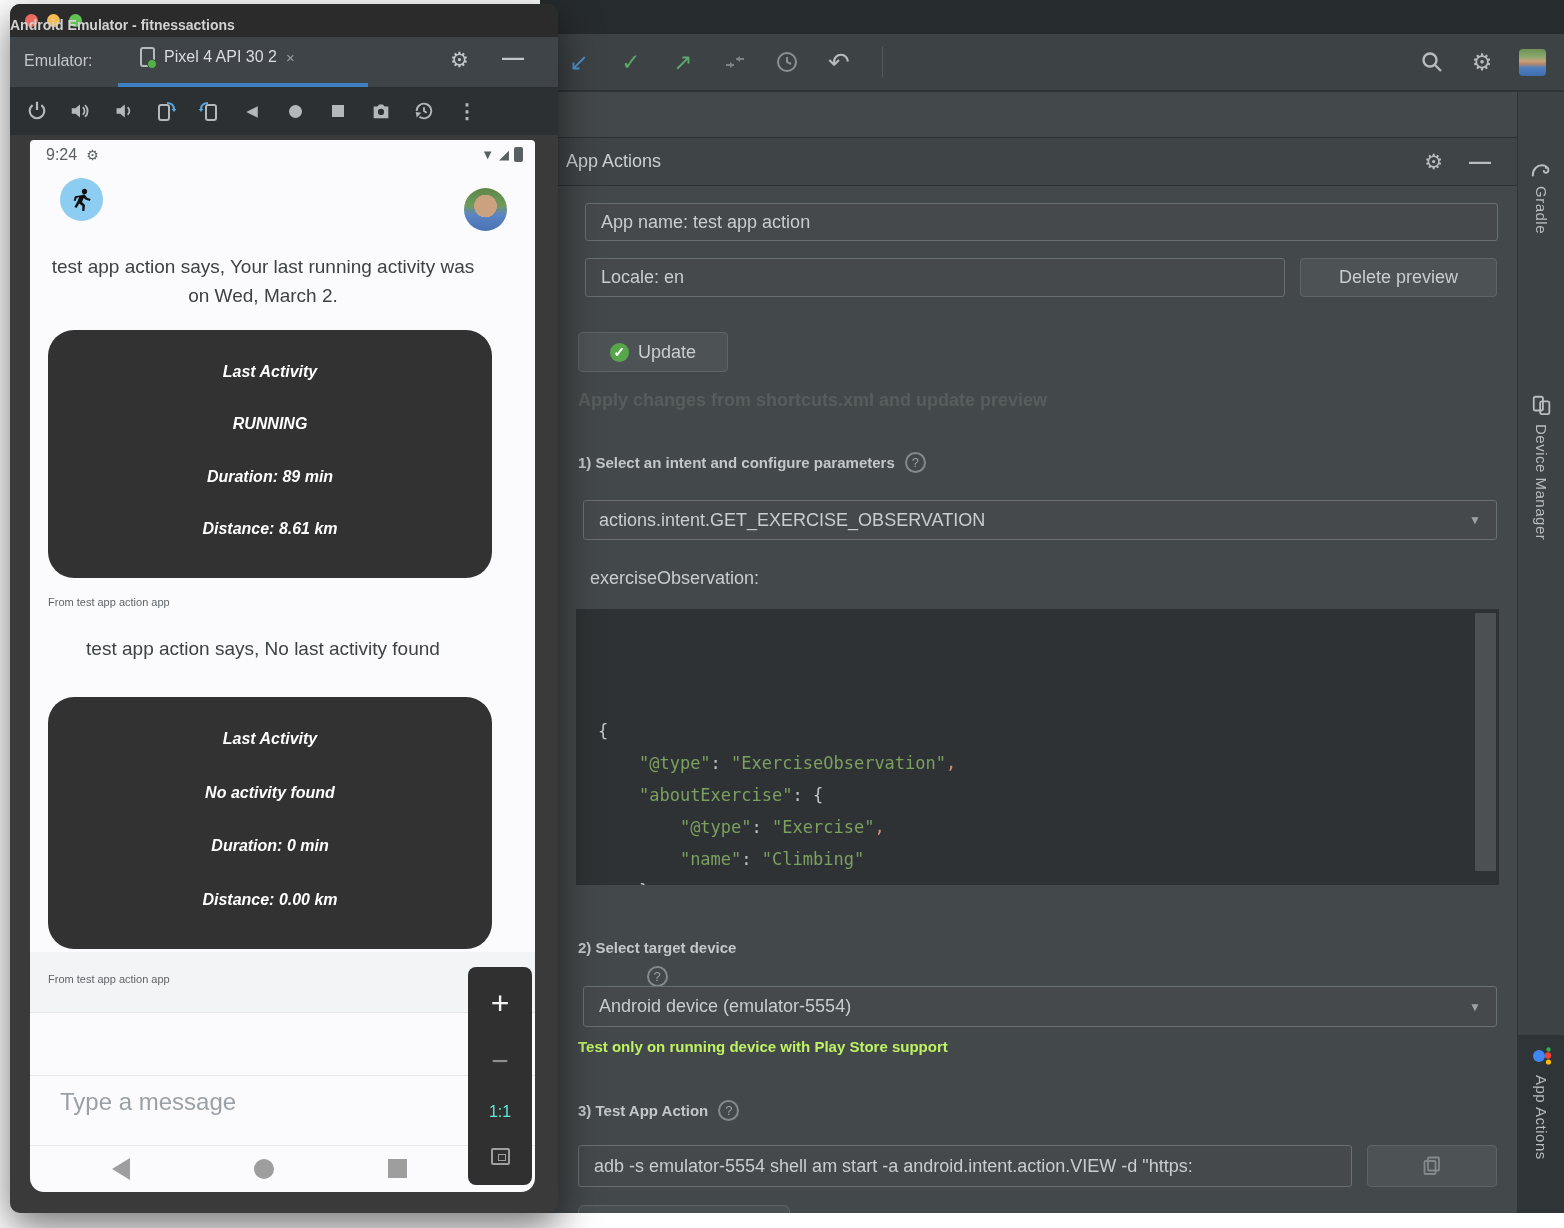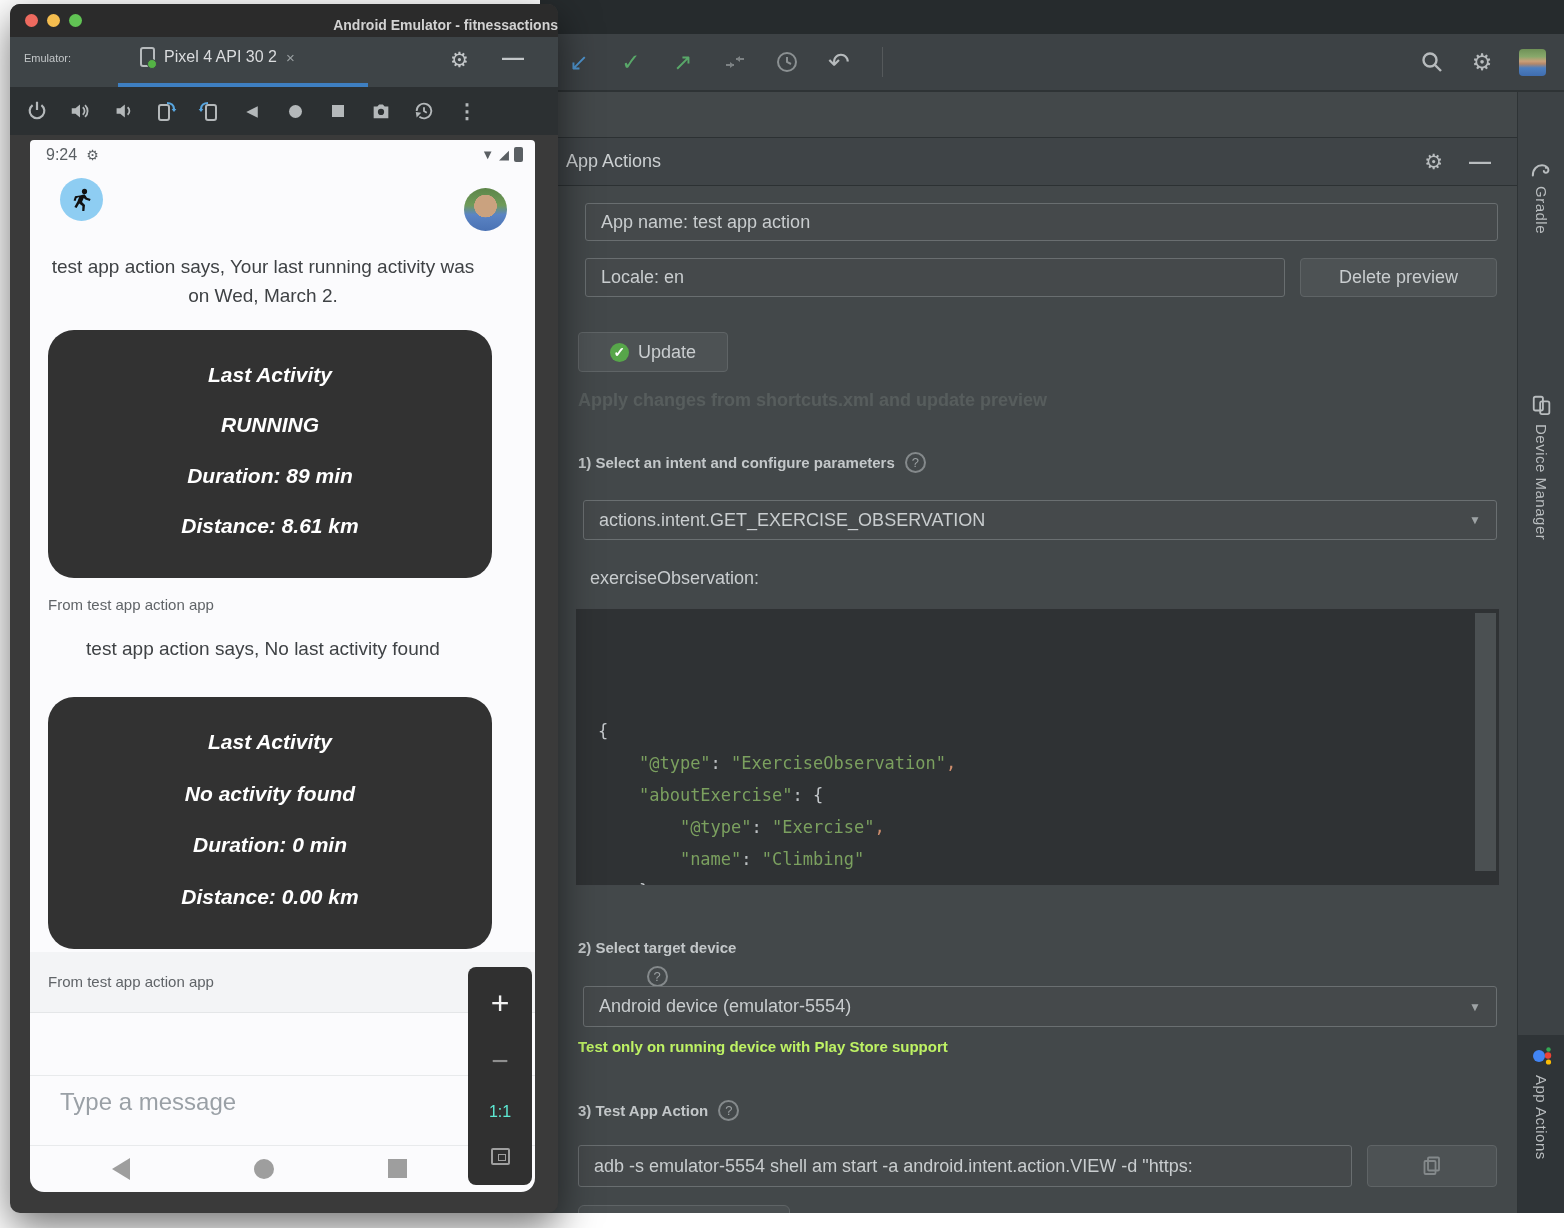--- a/index.html
+++ b/index.html
@@ -67,24 +67,24 @@
                  border:1px solid #5f6466; border-radius:6px; background:#4a4f51; }
 
   
   .emu { position:absolute; left:10px; top:4px; width:548px; height:1209px;
          background:#3a3a3a; border-radius:10px; overflow:hidden; z-index:5;
          box-shadow:0 14px 40px rgba(0,0,0,0.55); }
   .mac-bar { position:absolute; left:0; top:0; width:100%; height:33px; background:#2b2b2b;
              display:flex; align-items:center; }
   .lights { display:flex; gap:9px; padding-left:15px; }
   .light { width:13px; height:13px; border-radius:50%; }
-  .mac-title { position:absolute; left:0; width:100%; text-align:right; color:#d2d2d2;
+  .mac-title { position:absolute; left:0; width:100%; text-align:left; color:#d2d2d2;
                font-size:14px; font-weight:bold;margin-top:8px; }
   .emu-tabbar { position:absolute; left:0; top:33px; width:100%; height:50px; background:#3e4447; }
-  .emu-label { position:absolute; left:14px; top:15px; color:#c3c7c9; font-size:11px; }
+  .emu-label { position:absolute; left:14px; top:15px; color:#c3c7c9; font-size:16px; }
   .emu-tab { position:absolute; left:130px; top:10px; display:flex; align-items:center; gap:9px; }
   .phone-ic { position:relative; width:15px; height:20px; border:2px solid #b7bbbd; border-radius:3px; }
   .phone-ic::after { content:""; position:absolute; right:-4px; bottom:-4px; width:8px; height:8px;
                      border-radius:50%; background:#54b345; border:1px solid #3e4447; }
   .emu-tab-name { color:#dadcde; font-size:16px; }
   .emu-tab-x { color:#9aa0a2; font-size:15px; }
   .tab-underline { position:absolute; left:108px; top:46px; width:250px; height:4px; background:#3e7fc1; }
   .tabbar-gear { position:absolute; left:440px; top:11px; color:#c3c7c9; font-size:21px; }
   .tabbar-min { position:absolute; left:492px; top:8px; color:#c3c7c9; font-size:22px; font-weight:bold; }
 
@@ -104,22 +104,22 @@
   .avatar-bot { position:absolute; left:30px; top:38px; width:43px; height:43px; border-radius:50%;
                 background:#8ecdf2; display:flex; align-items:center; justify-content:center; }
   .avatar-user { position:absolute; right:28px; top:48px; width:43px; height:43px; border-radius:50%;
                  background:
                    radial-gradient(circle at 50% 42%, #caa27f 0 34%, transparent 35%),
                    linear-gradient(180deg,#5d8549 0%,#6f9b59 40%,#5b84c4 62%,#4a72b4 100%); }
   .msg { position:absolute; left:18px; width:430px; color:#3f4245; font-size:19px; line-height:29px;text-align:center; }
   .card { position:absolute; left:18px; width:444px; background:#323232; border-radius:26px;
           display:flex; flex-direction:column; justify-content:space-between;
           padding:33px 10px 40px; }
-  .card-line { color:#ffffff; font-size:21px; font-weight:bold; font-style:italic; text-align:center; }
-  .from-note { position:absolute; left:18px; color:#606468; font-size:15px; }
+  .card-line { color:#ffffff; font-size:16px; font-weight:bold; font-style:italic; text-align:center; }
+  .from-note { position:absolute; left:18px; color:#606468; font-size:11px; }
   .from-band { position:absolute; left:0; top:812px; width:100%; height:61px; background:#f3f4f6;
                border-bottom:1px solid #e4e6e8; }
   .divider { position:absolute; left:0; width:100%; height:1px; background:#e8eaec; }
   .type-msg { position:absolute; left:30px; top:948px; color:#9aa0a6; font-size:24px; }
   .navbar { position:absolute; left:0; top:1008px; width:100%; height:44px; }
   .nav-back { position:absolute; left:82px; top:10px; width:0; height:0;
               border-top:11px solid transparent; border-bottom:11px solid transparent;
               border-right:18px solid #9e9e9e; }
   .nav-home { position:absolute; left:224px; top:11px; width:20px; height:20px; border-radius:50%;
               background:#9e9e9e; }

